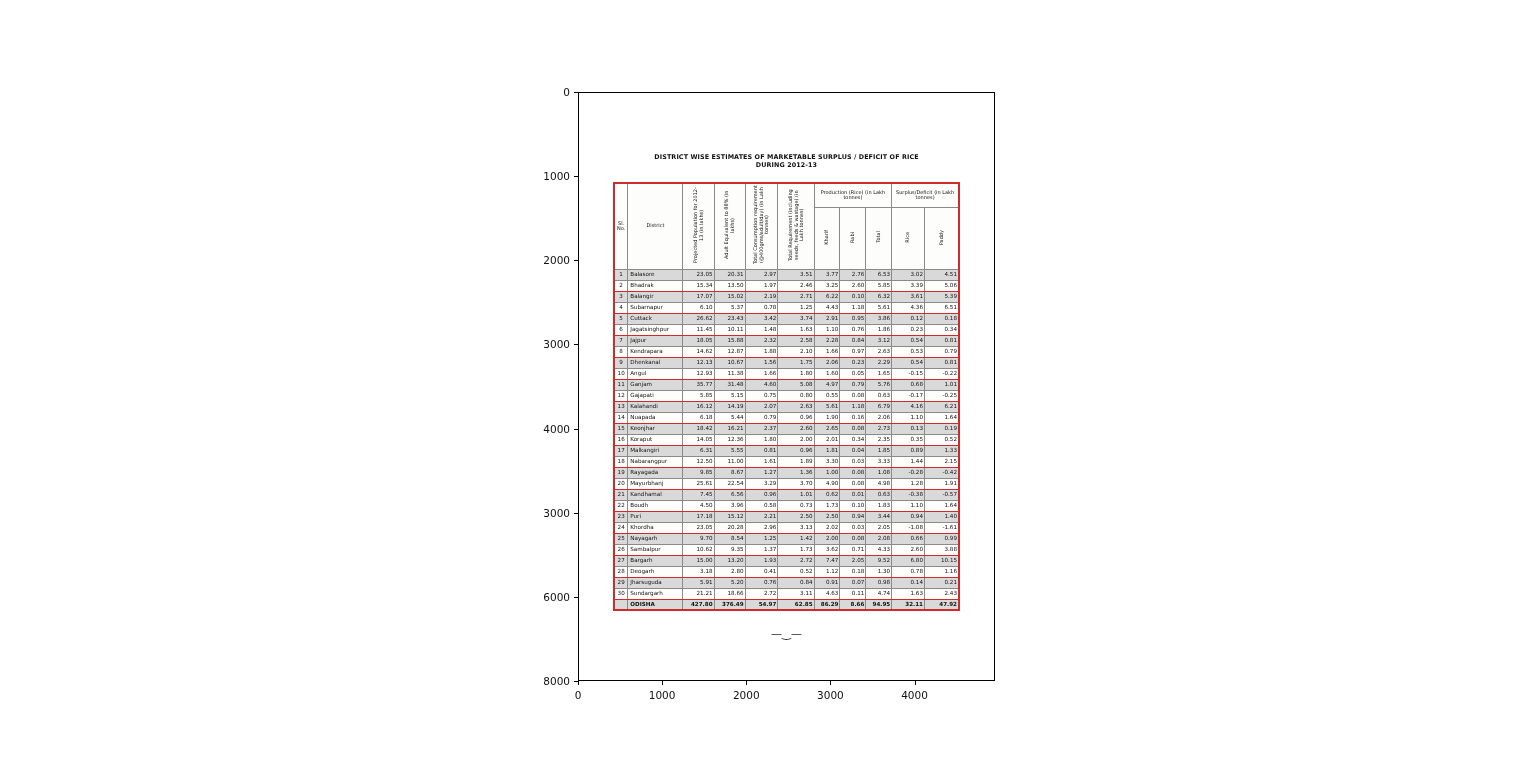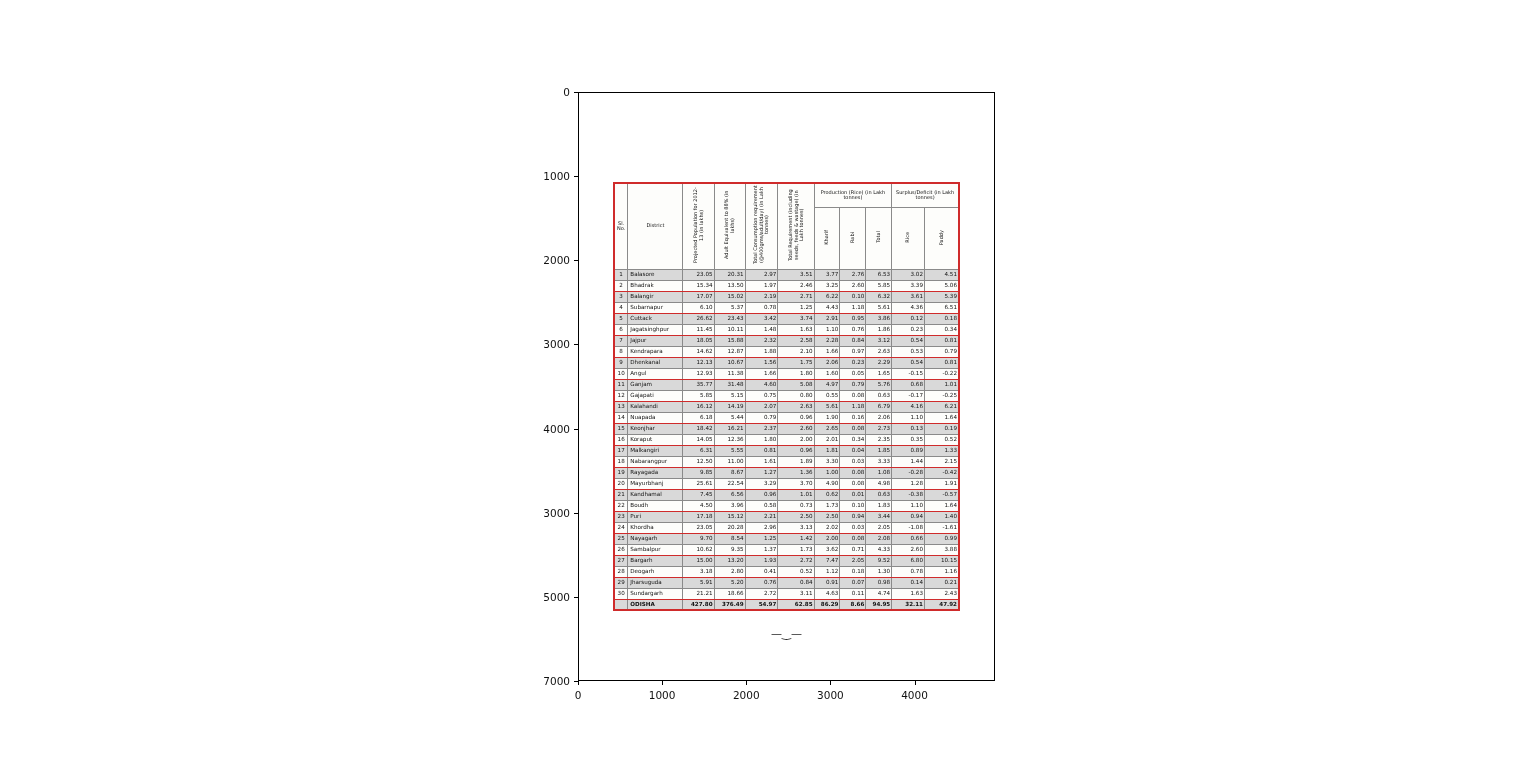--- a/index.html
+++ b/index.html
@@ -44,20 +44,24 @@
 </head>
 <body>
 
 <div id="canvas">
 
   <div id="plot"></div>
 
   <div id="yticks"></div>
   <div id="xticks"></div>
 
+  <div id="doc-title">
+    <div>DISTRICT WISE ESTIMATES OF MARKETABLE SURPLUS / DEFICIT OF RICE</div>
+    <div>DURING 2012-13</div>
+  </div>
 
   <table id="est-table">
     <colgroup>
       <col style="width:4%">
         <col style="width:16%">
         <col style="width:9%">
         <col style="width:9%">
       <col style="width:9.5%">
         <col style="width:10.5%">
         <col style="width:7.5%">
@@ -499,23 +503,23 @@
     <div class="ytick-label" style="left: 524px; top: 170.14px;">1000</div>
     <div class="ytick-mark" style="left: 574px; top: 176.14px;"></div>
     <div class="ytick-label" style="left: 524px; top: 254.28px;">2000</div>
     <div class="ytick-mark" style="left: 574px; top: 260.28px;"></div>
     <div class="ytick-label" style="left: 524px; top: 338.42px;">3000</div>
     <div class="ytick-mark" style="left: 574px; top: 344.42px;"></div>
     <div class="ytick-label" style="left: 524px; top: 422.56px;">4000</div>
     <div class="ytick-mark" style="left: 574px; top: 428.56px;"></div>
     <div class="ytick-label" style="left: 524px; top: 506.7px;">3000</div>
     <div class="ytick-mark" style="left: 574px; top: 512.7px;"></div>
-    <div class="ytick-label" style="left: 524px; top: 590.84px;">5000</div>
+    <div class="ytick-label" style="left: 524px; top: 590.84px;">6000</div>
     <div class="ytick-mark" style="left: 574px; top: 596.84px;"></div>
-    <div class="ytick-label" style="left: 524px; top: 674.98px;">7000</div>
+    <div class="ytick-label" style="left: 524px; top: 674.98px;">8000</div>
     <div class="ytick-mark" style="left: 574px; top: 680.98px;"></div>
     <div class="xtick-label" style="left: 556px; top: 689px;">0</div>
     <div class="xtick-mark" style="left: 578px; top: 681px;"></div>
     <div class="xtick-label" style="left: 640.14px; top: 689px;">1000</div>
     <div class="xtick-mark" style="left: 662.14px; top: 681px;"></div>
     <div class="xtick-label" style="left: 724.28px; top: 689px;">2000</div>
     <div class="xtick-mark" style="left: 746.28px; top: 681px;"></div>
     <div class="xtick-label" style="left: 808.42px; top: 689px;">3000</div>
     <div class="xtick-mark" style="left: 830.42px; top: 681px;"></div>
     <div class="xtick-label" style="left: 892.56px; top: 689px;">4000</div>

